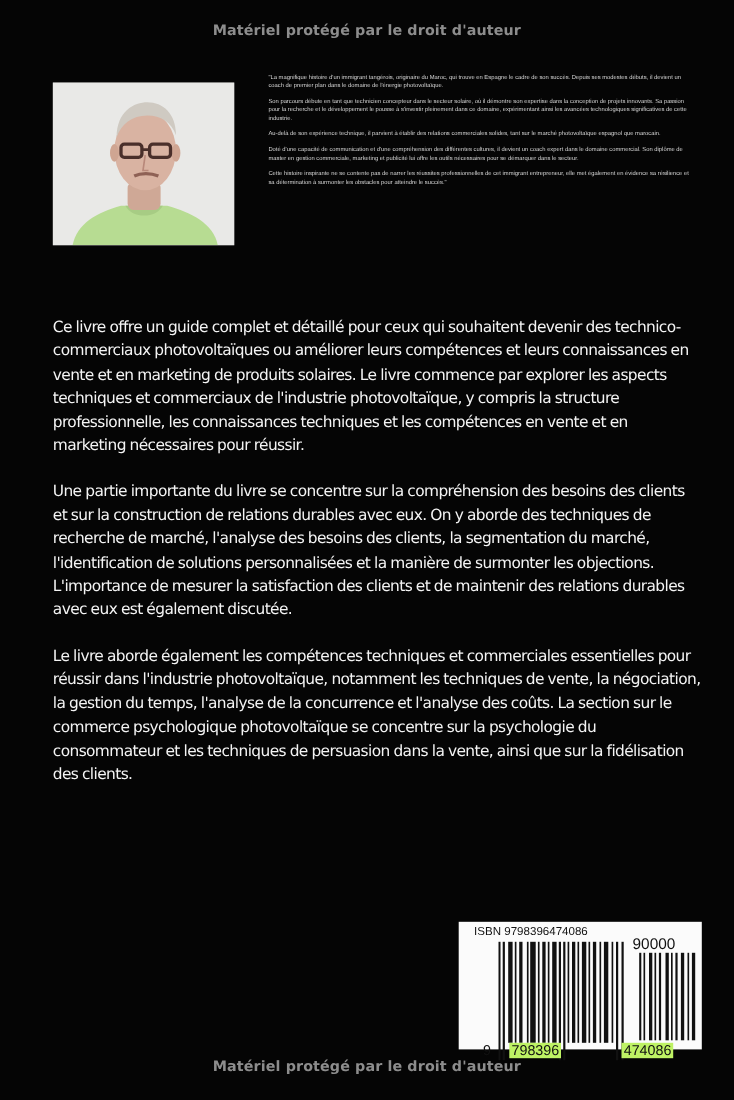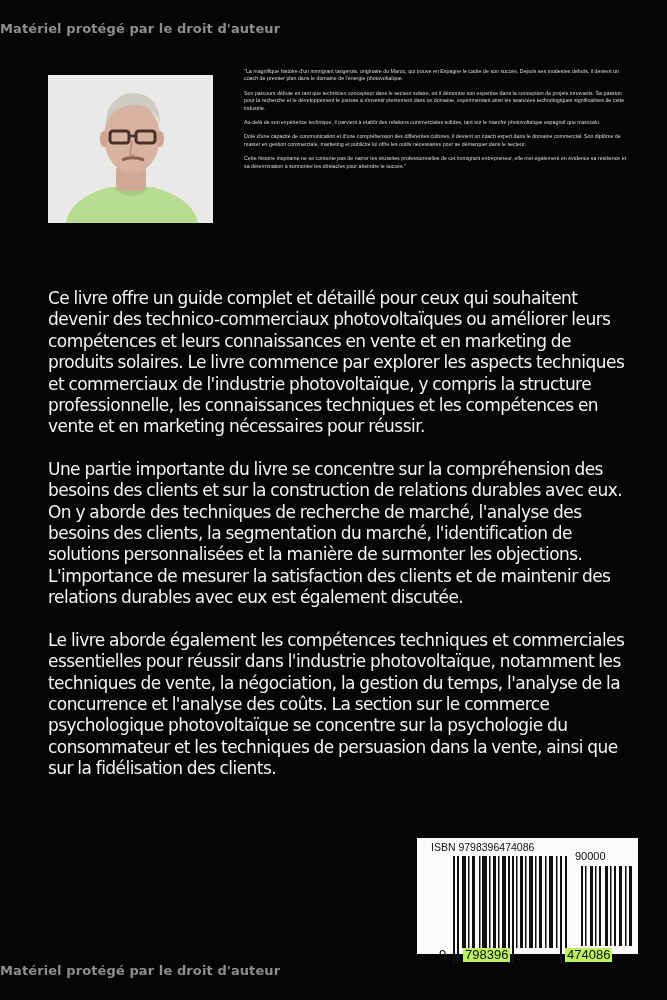--- a/index.html
+++ b/index.html
@@ -1,54 +1,54 @@
 <!DOCTYPE html>
 <html><head>
 <meta charset="utf-8">
 <style>
   html, body { margin:0; padding:0; }
   body {
     width:667px; height:1000px; background:#050505; position:relative; overflow:hidden;
     font-family:"DejaVu Sans", sans-serif; color:#f2f2f2;
   }
   .watermark {
-    position:absolute; left:0; width:667px; 
+    position:absolute; left:0; width:667px; text-align:center;
     font-family:"DejaVu Sans", sans-serif; font-weight:bold; font-size:13px;
     color:#8d8d8d; letter-spacing:0.1px;
   }
   .wm-top { top:21px; }
   .wm-bottom { top:963px; z-index:1; }
   .photo {
     position:absolute; left:48px; top:75px; width:165px; height:148px;
     background:#e9e9e7; overflow:hidden;
   }
   .photo svg { display:block; }
   .bio {
     position:absolute; left:244px; top:68px; width:384px;
     font-family:"Liberation Sans", sans-serif; font-size:5.3px; line-height:7.4px;
     color:#d8d8d8;
   }
   .bio p { margin:0 0 7px 0; }
   .main {
     position:absolute; left:48px; top:288px; width:590px;
-    font-family:"DejaVu Sans", sans-serif; font-size:17px; line-height:21.4px;
+    font-family:"DejaVu Sans", sans-serif; font-size:14px; line-height:21.4px;
     color:#f4f4f4; letter-spacing:-0.55px; word-spacing:-0.5px;
   }
   .main p { margin:0 0 21px 0; }
   .barcode-box {
     position:absolute; left:417px; top:838px; width:221px; height:116px;
     background:#fbfbfb; z-index:2;
   }
   .isbn-label {
     position:absolute; left:14px; top:3px;
     font-family:"Liberation Sans", sans-serif; font-size:10.5px; color:#111;
   }
   .addon-label {
     position:absolute; left:158px; top:12px;
-    font-family:"Liberation Sans", sans-serif; font-size:11px; color:#111;
+    font-family:"Liberation Sans", sans-serif; font-size:14px; color:#111;
   }
   .bars-main { position:absolute; left:36px; top:18px; }
   .bars-addon { position:absolute; left:164px; top:28px; }
   .digits {
     position:absolute; top:110px;
     font-family:"Liberation Sans", sans-serif; font-size:13px; color:#111; background:#bef264;
     line-height:14px;
   }
   .d-first { left:22px; background:transparent; }
   .d-left { left:46px; padding:0 2px; }

